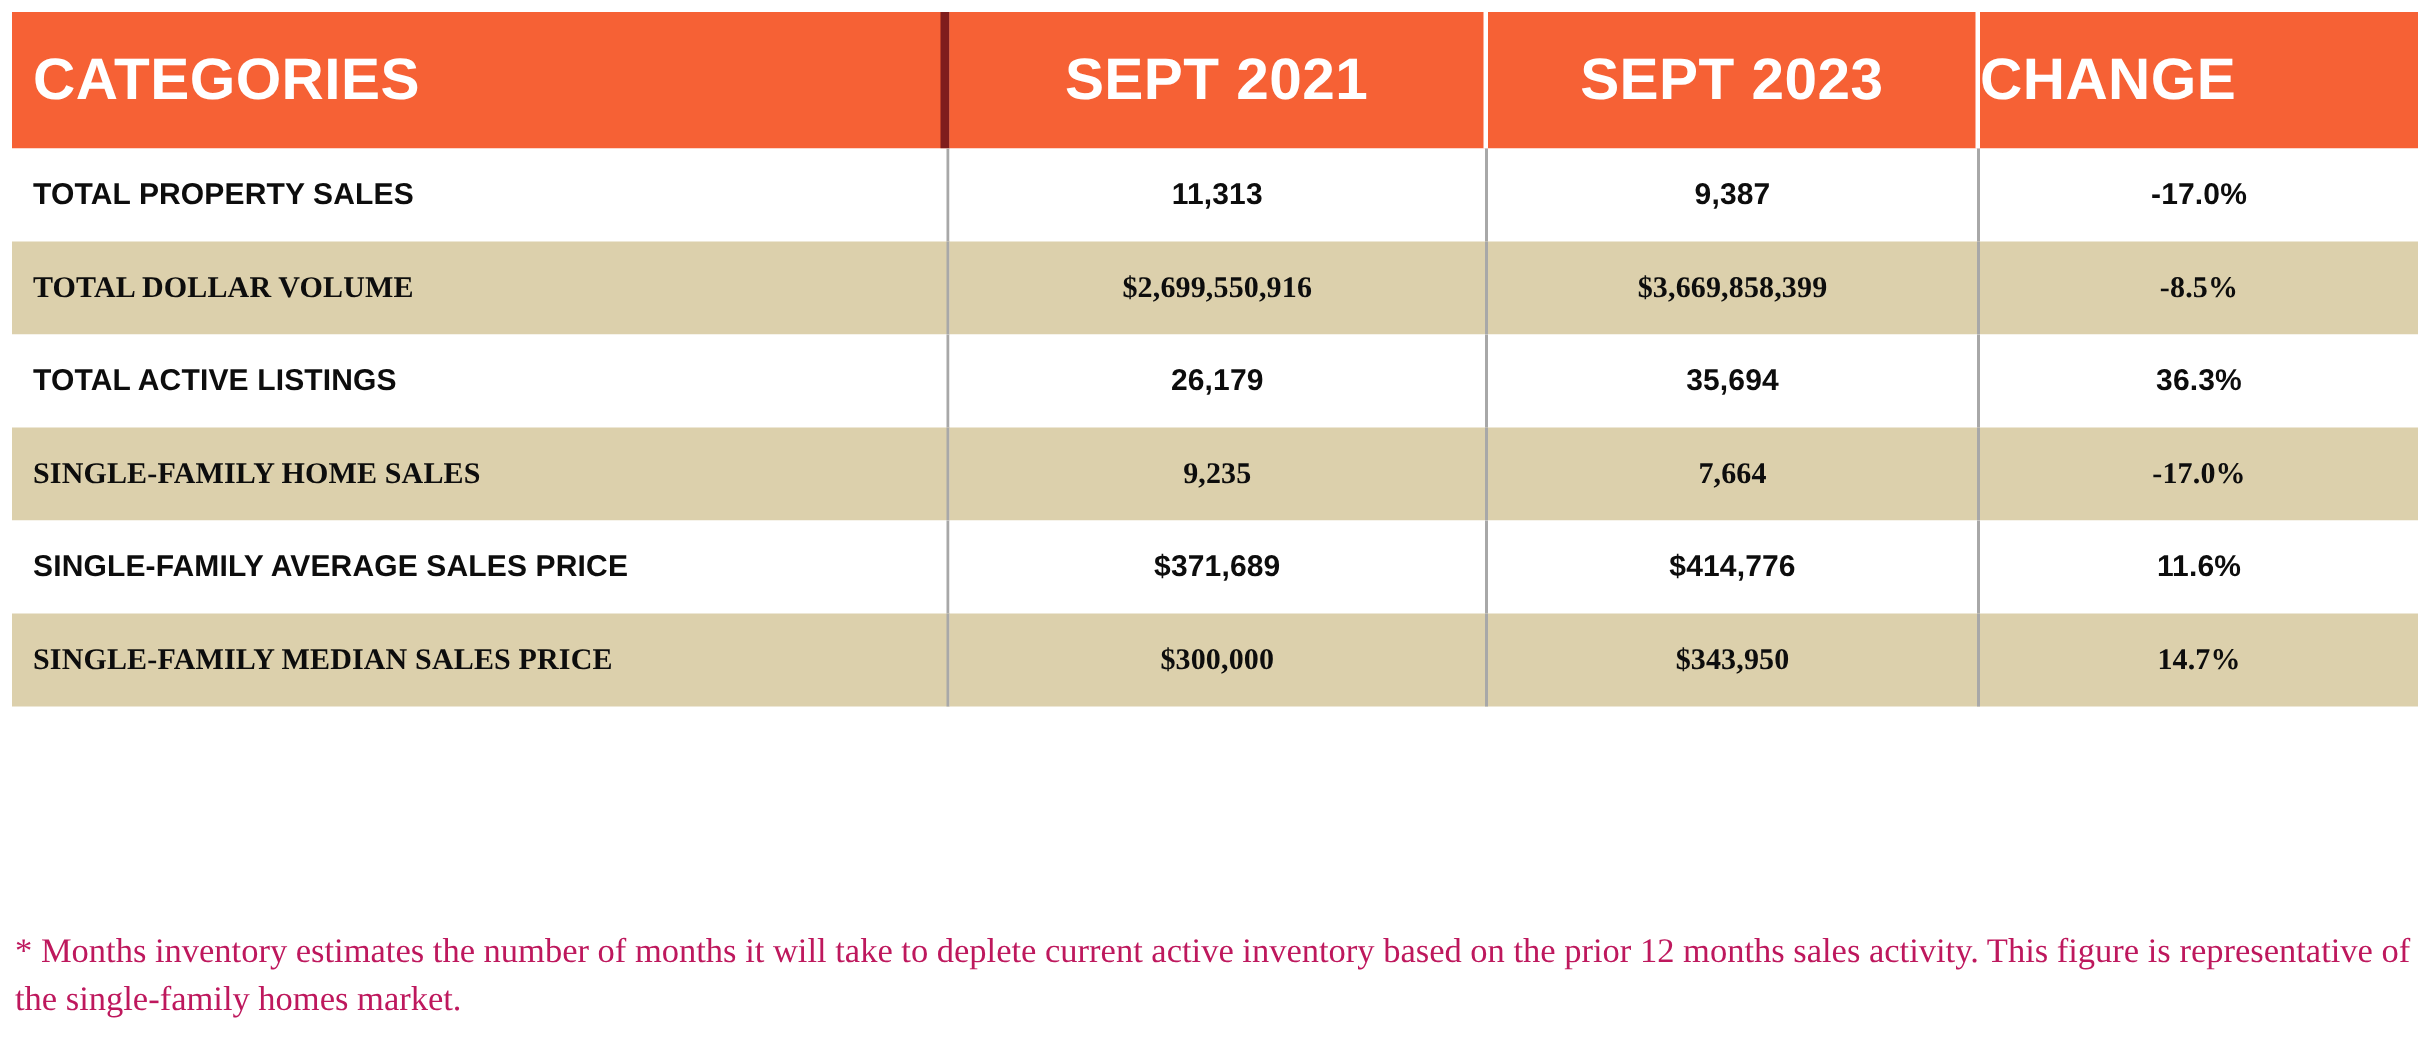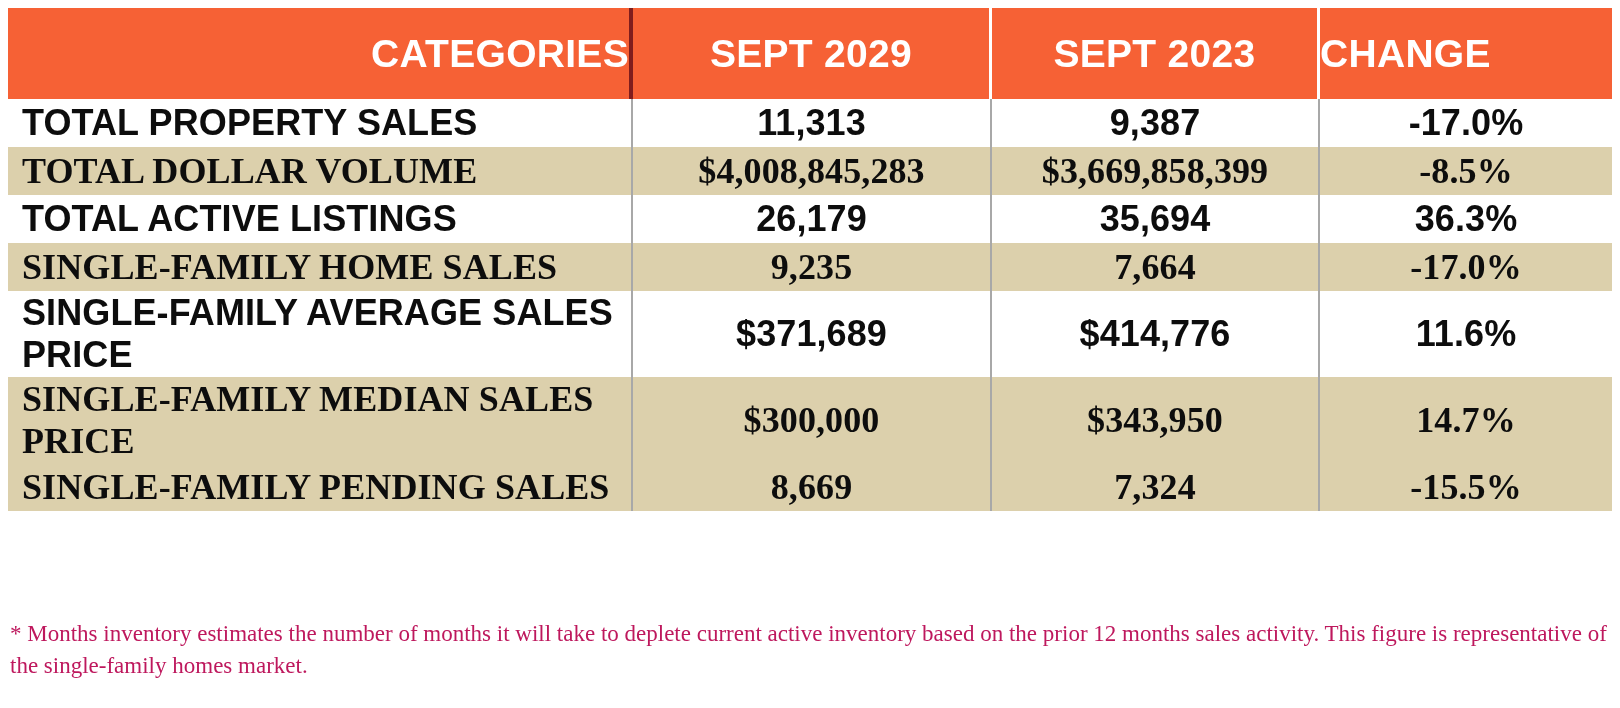--- a/index.html
+++ b/index.html
@@ -38,43 +38,43 @@
     font-stretch: condensed;
     font-size: 39px;
     letter-spacing: 0.3px;
     height: 91px;
     padding: 0 0 0 0;
     vertical-align: middle;
     border: none;
     box-sizing: border-box;
   }
   .stats-table thead th.col-cat {
-    text-align: right;
+    text-align: left;
     padding-left: 14px;
-    border-right: 4px solid #7f1d1d;
+    border-right: 6px solid #7f1d1d;
   }
   .stats-table thead th.col-num {
     text-align: center;
     border-right: 3px solid #ffffff;
   }
   .stats-table thead th.col-last {
     text-align: left;
     border-right: none;
   }
   
   .stats-table tbody td {
-    height: 48px;
+    height: 62px;
     vertical-align: middle;
     border: none;
     box-sizing: border-box;
     color: #0d0d0d;
     font-family: "Liberation Sans Narrow", "Liberation Sans", sans-serif;
     font-weight: bold;
     font-stretch: condensed;
-    font-size: 36px;
+    font-size: 20px;
     letter-spacing: 0.1px;
   }
   .stats-table tbody tr.row-white td { background: #ffffff; }
   .stats-table tbody tr.row-tan td   { background: #dcd0ac; font-family: Liberation Serif, serif; }
 
   .stats-table tbody td.cell-cat {
     text-align: left;
     padding-left: 14px;
     border-right: 2px solid #a8a8a8;
   }
@@ -114,35 +114,35 @@
   <table class="stats-table">
     <colgroup>
       <col class="w-cat">
       <col class="w-2021">
       <col class="w-2022">
       <col class="w-chg">
     </colgroup>
     <thead>
       <tr>
         <th class="col-cat">CATEGORIES</th>
-        <th class="col-num">SEPT 2029</th>
+        <th class="col-num">SEPT 2021</th>
         <th class="col-num">SEPT 2023</th>
         <th class="col-last">CHANGE</th>
       </tr>
     </thead>
     <tbody>
       <tr class="row-white">
         <td class="cell-cat">TOTAL PROPERTY SALES</td>
         <td class="cell-num">11,313</td>
         <td class="cell-num">9,387</td>
         <td class="cell-last">-17.0%</td>
       </tr>
       <tr class="row-tan">
         <td class="cell-cat">TOTAL DOLLAR VOLUME</td>
-        <td class="cell-num">$4,008,845,283</td>
+        <td class="cell-num">$2,699,550,916</td>
         <td class="cell-num">$3,669,858,399</td>
         <td class="cell-last">-8.5%</td>
       </tr>
       <tr class="row-white">
         <td class="cell-cat">TOTAL ACTIVE LISTINGS</td>
         <td class="cell-num">26,179</td>
         <td class="cell-num">35,694</td>
         <td class="cell-last">36.3%</td>
       </tr>
       <tr class="row-tan">
@@ -156,24 +156,18 @@
         <td class="cell-num">$371,689</td>
         <td class="cell-num">$414,776</td>
         <td class="cell-last">11.6%</td>
       </tr>
       <tr class="row-tan">
         <td class="cell-cat">SINGLE-FAMILY MEDIAN SALES PRICE</td>
         <td class="cell-num">$300,000</td>
         <td class="cell-num">$343,950</td>
         <td class="cell-last">14.7%</td>
       </tr>
-      <tr class="row-tan">
-        <td class="cell-cat">SINGLE-FAMILY PENDING SALES</td>
-        <td class="cell-num">8,669</td>
-        <td class="cell-num">7,324</td>
-        <td class="cell-last">-15.5%</td>
-      </tr>
     </tbody>
   </table>
 
   <div class="footnote">* Months inventory estimates the number of months it will take to deplete current active inventory based on the prior 12 months sales activity. This figure is representative of the single-family homes market.</div>
 
 </div>
 
 </body></html>

